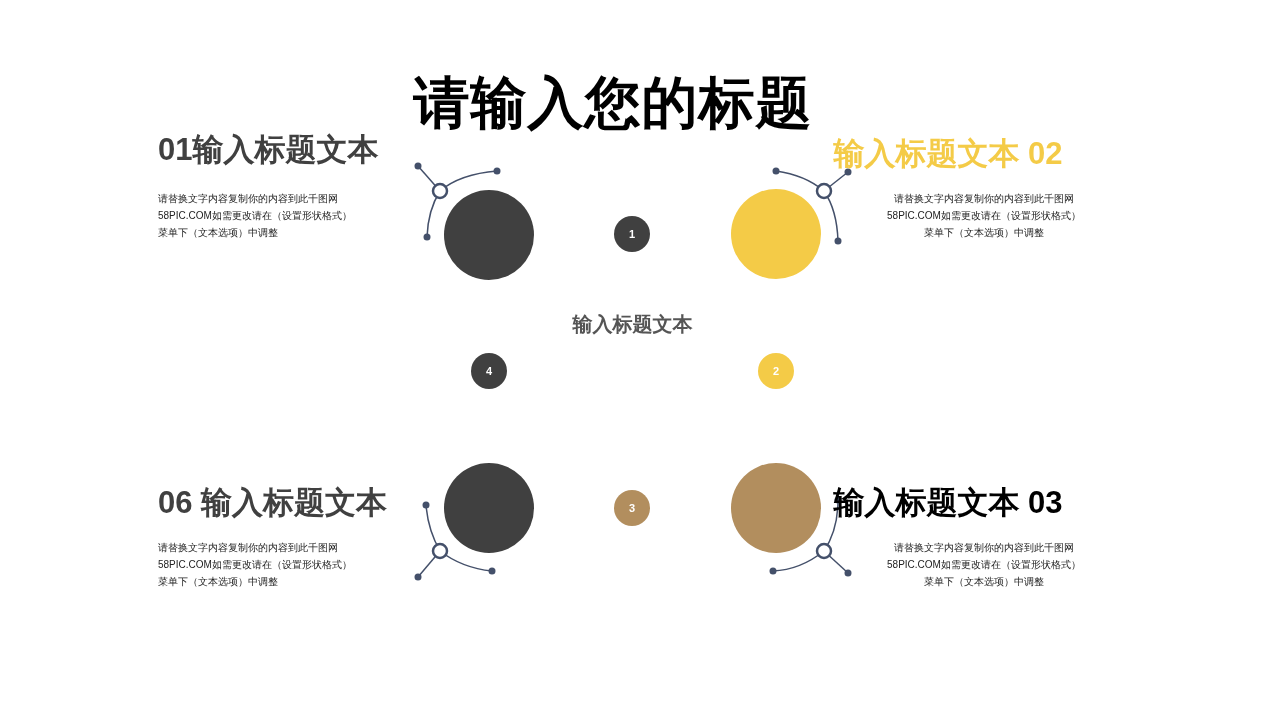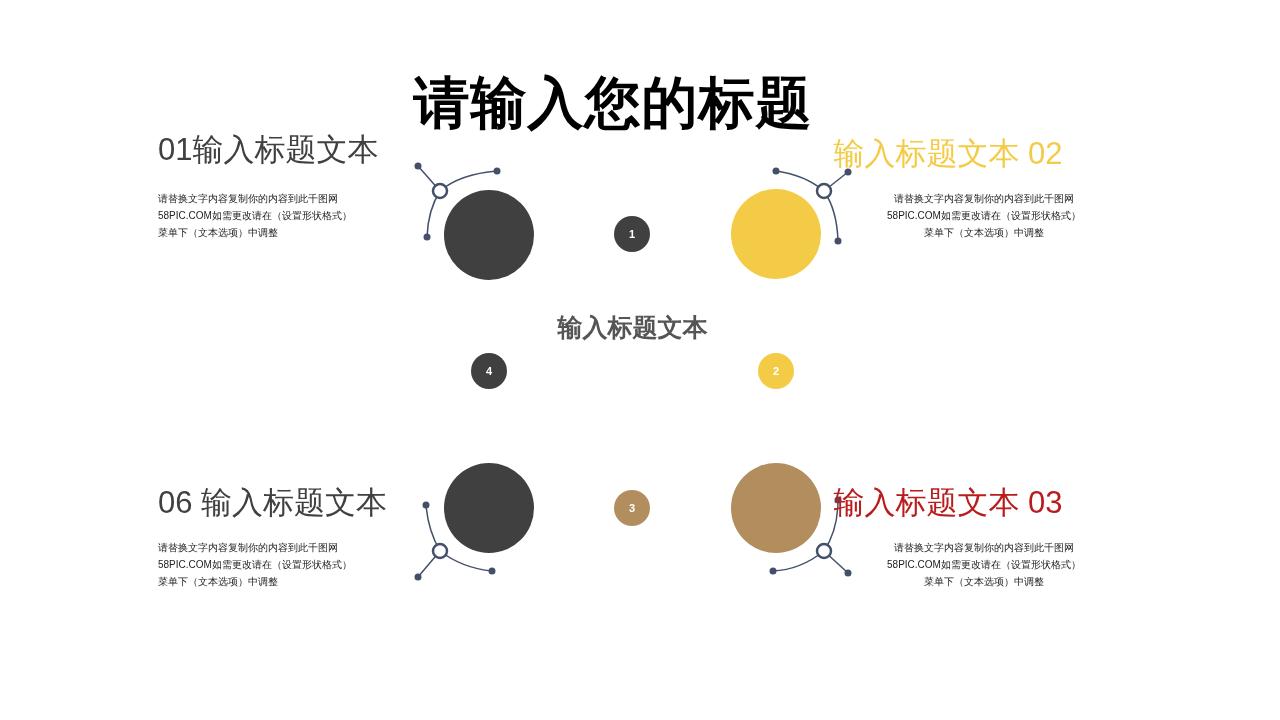--- a/index.html
+++ b/index.html
@@ -1,22 +1,22 @@
 <!DOCTYPE html>
 <html><head>
 <meta charset="utf-8">
 <style>
   html,body{margin:0;padding:0;background:#ffffff;}
   body{width:1280px;height:720px;position:relative;overflow:hidden;font-family:"Liberation Sans","DejaVu Sans",sans-serif;}
   .abs{position:absolute;}
   .main-title{left:0;width:1226px;top:28px;text-align:center;font-family:"DejaVu Serif","Liberation Serif",serif;font-weight:bold;font-size:56px;color:#000;line-height:76px;letter-spacing:1px;margin-top:36px;}
-  .sec-title{font-weight:normal;font-size:31px;line-height:40px;white-space:nowrap;}
+  .sec-title{font-weight:bold;font-size:31px;line-height:40px;white-space:nowrap;}
   .sec-body{font-size:10px;line-height:17px;color:#222;width:240px;}
   .right{text-align:center;}
-  .center-title{left:480px;width:305px;top:311px;text-align:center;font-weight:bold;font-size:25px;color:#555;}
+  .center-title{left:480px;width:305px;top:311px;text-align:center;font-weight:bold;font-size:20px;color:#555;}
   .center-body{left:520px;width:230px;top:359px;text-align:center;font-size:13px;line-height:19px;color:#222;}
   svg{position:absolute;left:0;top:0;}
   .badge-num{font-family:"Liberation Sans",sans-serif;font-size:11px;font-weight:bold;fill:#fff;}
 </style>
 </head>
 <body>
 
 <svg width="1280" height="720">
 
   <g>
@@ -101,18 +101,18 @@
 <div class="abs center-body">
 </div>
 
 <div class="abs sec-title" style="left:158px;top:483px;color:#404040;">06 输入标题文本</div>
 <div class="abs sec-body" style="left:158px;top:539px;">
   <div>请替换文字内容复制你的内容到此千图网</div>
   <div>58PIC.COM如需更改请在（设置形状格式）</div>
   <div>菜单下（文本选项）中调整</div>
 </div>
 
-<div class="abs sec-title right" style="left:800px;width:296px;top:483px;color:#b91c1c;">输入标题文本 03</div>
+<div class="abs sec-title right" style="left:800px;width:296px;top:483px;color:#000000;">输入标题文本 03</div>
 <div class="abs sec-body right" style="left:864px;top:539px;">
   <div>请替换文字内容复制你的内容到此千图网</div>
   <div>58PIC.COM如需更改请在（设置形状格式）</div>
   <div>菜单下（文本选项）中调整</div>
 </div>
 
 </body></html>

